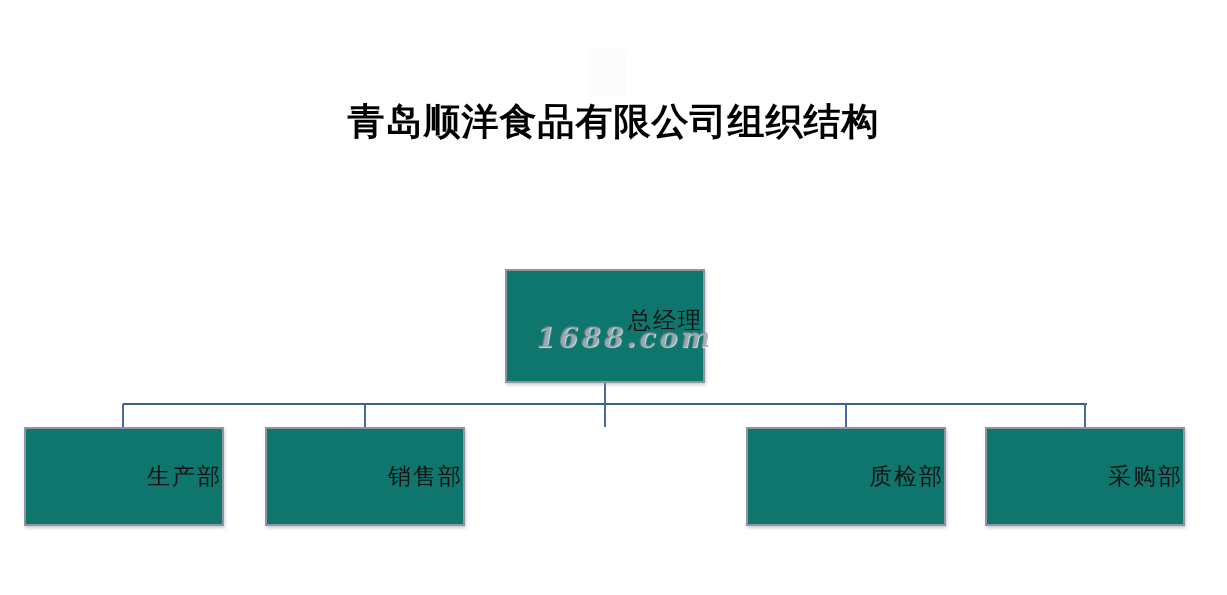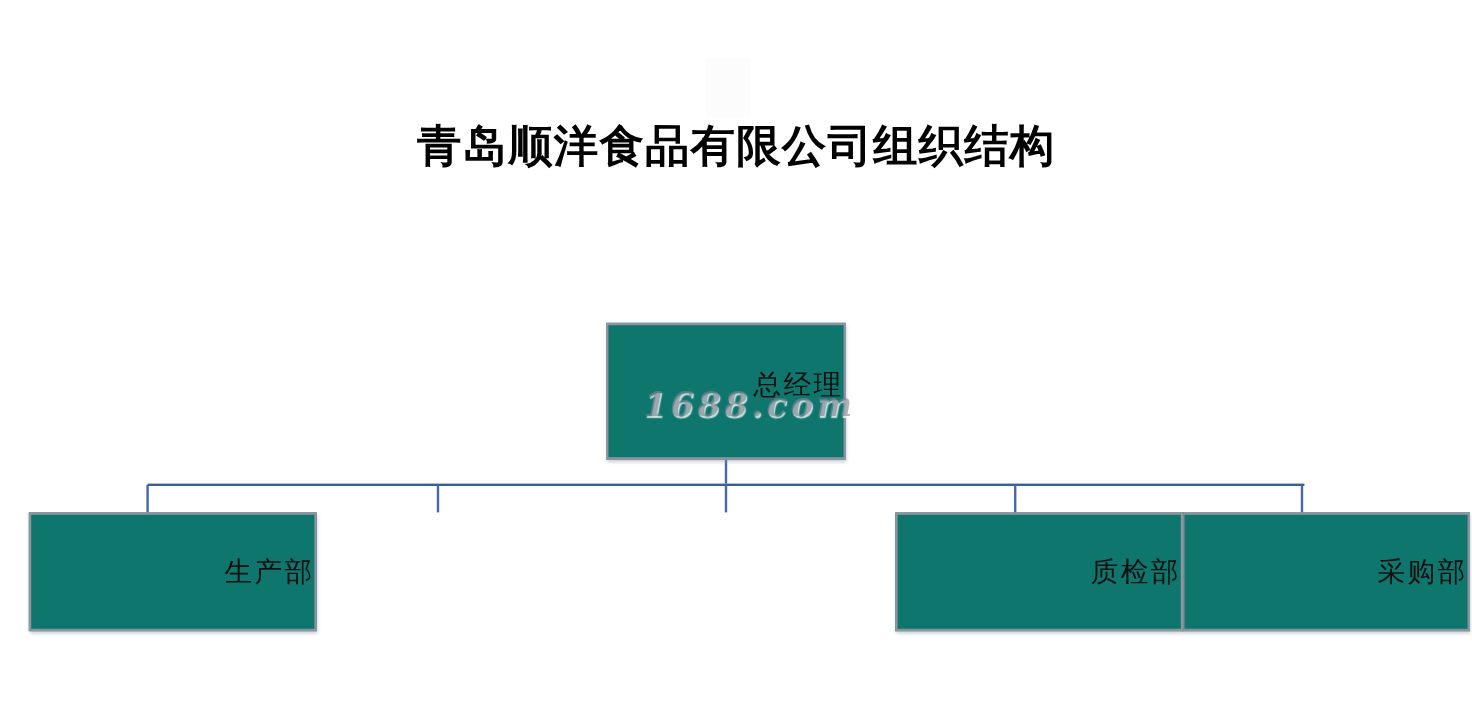--- a/index.html
+++ b/index.html
@@ -58,21 +58,21 @@
     top: 228px;
     width: 200px;
     height: 114px;
   }
   .node.root .node-label {
     position: relative;
     top: -6px;
   }
   .dept {
     top: 386px;
-    width: 240px;
+    width: 200px;
     height: 99px;
   }
   .dept-1 { left: 24px; }
   .dept-2 { left: 265px; }
   .dept-3 { left: 505px; }
   .dept-4 { left: 746px; }
   .dept-5 { left: 985px; }
   .connector {
     position: absolute;
     background: #46699f;
@@ -133,20 +133,23 @@
 
   <div class="node root">
     <span class="node-label">总经理</span>
   </div>
 
   <div class="watermark">1688.com</div>
 
   <div class="node dept dept-1">
     <span class="node-label">生产部</span>
   </div>
+  <div class="node dept dept-2">
+    <span class="node-label">销售部</span>
+  </div>
   <div class="node dept dept-5">
     <span class="node-label">采购部</span>
   </div>
   <div class="node dept dept-4">
     <span class="node-label">质检部</span>
   </div>
 
 </div>
 
 </body></html>

